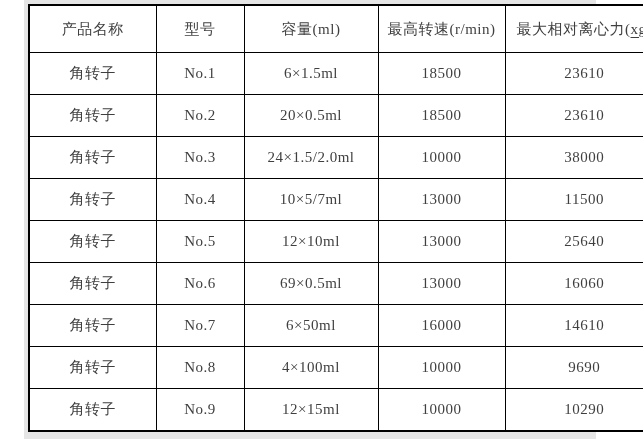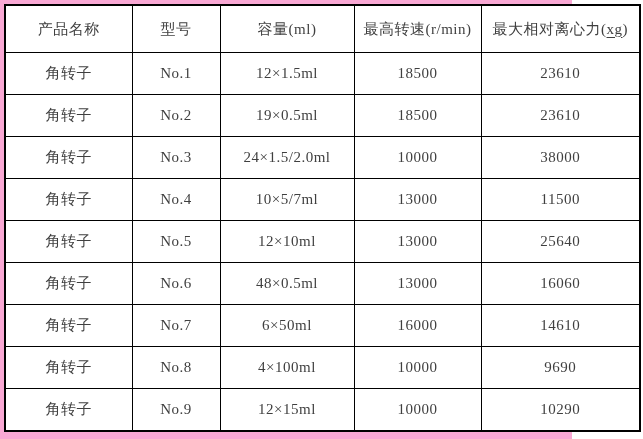--- a/index.html
+++ b/index.html
@@ -7,22 +7,23 @@
     padding: 0;
     background: #ffffff;
     width: 643px;
     height: 439px;
     overflow: hidden;
     font-family: "Liberation Serif", "DejaVu Serif", serif;
   }
   .page {
     width: 572px;
     height: 439px;
-    background: #f9a8d4;
+    background: #e5e5e5;
     position: relative;
+    margin-left: 24px;
   }
   table.spec-table {
     position: absolute;
     left: 4px;
     top: 4px;
     width: 635px;
     height: 428px;
     border-collapse: collapse;
     table-layout: fixed;
     border: 2px solid #000000;
@@ -71,28 +72,28 @@
         <th>型号</th>
         <th>容量(ml)</th>
         <th>最高转速(r/min)</th>
         <th><span>最大相对离心力(</span><span class="misspelled">xg</span><span>)</span></th>
       </tr>
     </thead>
     <tbody>
       <tr>
         <td>角转子</td>
         <td>No.1</td>
-        <td>12×1.5ml</td>
+        <td>6×1.5ml</td>
         <td>18500</td>
         <td>23610</td>
       </tr>
       <tr>
         <td>角转子</td>
         <td>No.2</td>
-        <td>19×0.5ml</td>
+        <td>20×0.5ml</td>
         <td>18500</td>
         <td>23610</td>
       </tr>
       <tr>
         <td>角转子</td>
         <td>No.3</td>
         <td>24×1.5/2.0ml</td>
         <td>10000</td>
         <td>38000</td>
       </tr>
@@ -106,21 +107,21 @@
       <tr>
         <td>角转子</td>
         <td>No.5</td>
         <td>12×10ml</td>
         <td>13000</td>
         <td>25640</td>
       </tr>
       <tr>
         <td>角转子</td>
         <td>No.6</td>
-        <td>48×0.5ml</td>
+        <td>69×0.5ml</td>
         <td>13000</td>
         <td>16060</td>
       </tr>
       <tr>
         <td>角转子</td>
         <td>No.7</td>
         <td>6×50ml</td>
         <td>16000</td>
         <td>14610</td>
       </tr>

